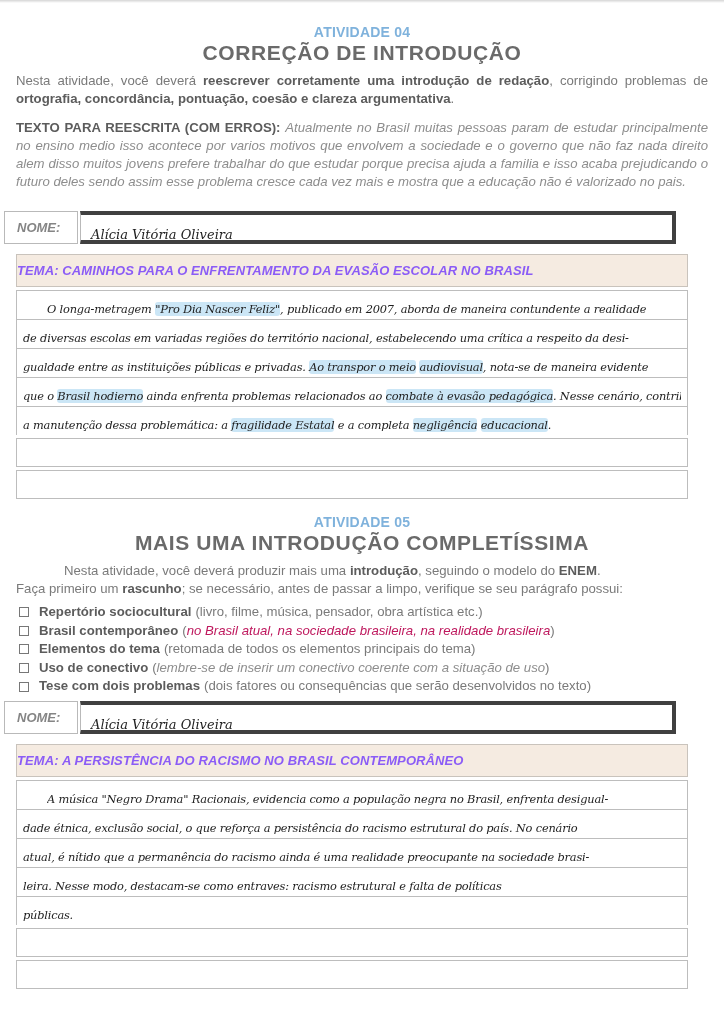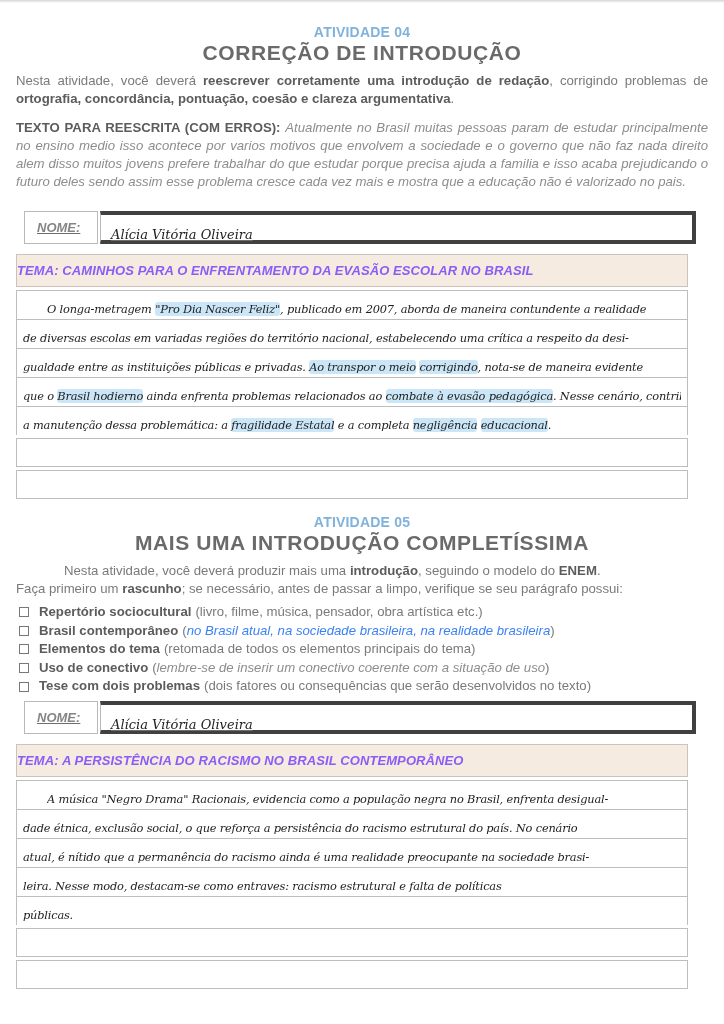--- a/index.html
+++ b/index.html
@@ -8,21 +8,21 @@
   .top-edge { position: absolute; left: 0; top: 0; width: 724px; height: 3px; background: linear-gradient(#d5d5d5, #fff); }
 
   .activity-label { position: absolute; left: 0; width: 724px; text-align: center; font-weight: bold; font-size: 14px; color: #7fb2dc; letter-spacing: 0.2px; }
   .activity-title { position: absolute; left: 0; width: 724px; text-align: center; font-weight: bold; font-size: 21px; color: #6a6a6a; letter-spacing: 0.6px; }
 
   .para { position: absolute; left: 16px; width: 692px; font-size: 13.2px; line-height: 18px; color: #7a7a7a; }
   .para b { color: #5c5c5c; }
   .justify { text-align: justify; text-align-last: left; }
   .it { font-style: italic; color: #8d8d8d; }
 
-  .name-row { position: absolute; left: 24px; width: 672px; height: 42px; display: flex; text-decoration: underline; }
+  .name-row { position: absolute; left: 4px; width: 672px; height: 42px; display: flex; }
   .name-label { width: 74px; height: 33px; border: 1px solid #b9b9b9; display: flex; align-items: center; padding-left: 12px; font-weight: bold; font-style: italic; font-size: 13px; color: #858585; }
   .name-value { flex: 1; height: 33px; border: 4px solid #404040; border-left: none; margin-left: 2px; border-left: 1px solid #b9b9b9; font-family: "DejaVu Serif", serif; font-style: italic; font-size: 13px; color: #222; padding: 12px 0 0 10px; }
 
   .tema-box { position: absolute; left: 16px; width: 672px; height: 33px; background: #f5ebe1; border: 1px solid #c9c3bc; padding: 8px 0; font-weight: bold; font-style: italic; font-size: 13px; color: #8b5cf6; letter-spacing: 0.1px; }
 
   .lines { position: absolute; left: 16px; width: 672px; }
   .line { height: 29px; border: 1px solid #bdbdbd; border-bottom: none; position: relative; }
   .line:last-child { border-bottom: 1px solid #bdbdbd; }
   .line.gap { margin-top: 3px; border-bottom: 1px solid #bdbdbd; }
   .hand { position: absolute; left: 6px; right: 6px; bottom: 3px; font-family: "DejaVu Serif", serif; font-style: italic; font-size: 11.4px; color: #1d1d1d; white-space: nowrap; overflow: hidden; letter-spacing: -0.2px; }
@@ -57,21 +57,21 @@
 <div class="tema-box" style="top:254px;">TEMA: CAMINHOS PARA O ENFRENTAMENTO DA EVASÃO ESCOLAR NO BRASIL</div>
 
 <div class="lines" style="top:290px;" id="a1-lines">
     <div class="line">
       <div class="hand indent"><span>O longa-metragem </span><span class="hl">"Pro Dia Nascer Feliz"</span><span>, publicado em 2007, aborda de maneira contundente a realidade</span></div>
     </div>
     <div class="line">
       <div class="hand"><span>de diversas escolas em variadas regiões do território nacional, estabelecendo uma crítica a respeito da desi-</span></div>
     </div>
     <div class="line">
-      <div class="hand"><span>gualdade entre as instituições públicas e privadas. </span><span class="hl">Ao transpor o meio</span><span> </span><span class="hl">corrigindo</span><span>, nota-se de maneira evidente</span></div>
+      <div class="hand"><span>gualdade entre as instituições públicas e privadas. </span><span class="hl">Ao transpor o meio</span><span> </span><span class="hl">audiovisual</span><span>, nota-se de maneira evidente</span></div>
     </div>
     <div class="line">
       <div class="hand"><span>que o </span><span class="hl">Brasil hodierno</span><span> ainda enfrenta problemas relacionados ao </span><span class="hl">combate à evasão pedagógica</span><span>. Nesse cenário, contribuem para</span></div>
     </div>
     <div class="line">
       <div class="hand"><span>a manutenção dessa problemática: a </span><span class="hl">fragilidade Estatal</span><span> e a completa </span><span class="hl">negligência</span><span> </span><span class="hl">educacional</span><span>.</span></div>
     </div>
     <div class="line gap"></div>
     <div class="line gap"></div>
   </div>
@@ -84,21 +84,21 @@
 
 <ul class="checklist" style="top:603px;" id="a2-checklist">
     <li>
       <span class="cb"></span>
       <b>Repertório sociocultural</b>
       <span>(livro, filme, música, pensador, obra artística etc.)</span>
     </li>
     <li>
       <span class="cb"></span>
       <b>Brasil contemporâneo</b>
-      <span>(<i style="color: #3b82f6;">no Brasil atual, na sociedade brasileira, na realidade brasileira</i>)</span>
+      <span>(<i style="color: #be185d;">no Brasil atual, na sociedade brasileira, na realidade brasileira</i>)</span>
     </li>
     <li>
       <span class="cb"></span>
       <b>Elementos do tema</b>
       <span>(retomada de todos os elementos principais do tema)</span>
     </li>
     <li>
       <span class="cb"></span>
       <b>Uso de conectivo</b>
       <span>(<i style="color: rgb(141, 141, 141);">lembre-se de inserir um conectivo coerente com a situação de uso</i>)</span>

